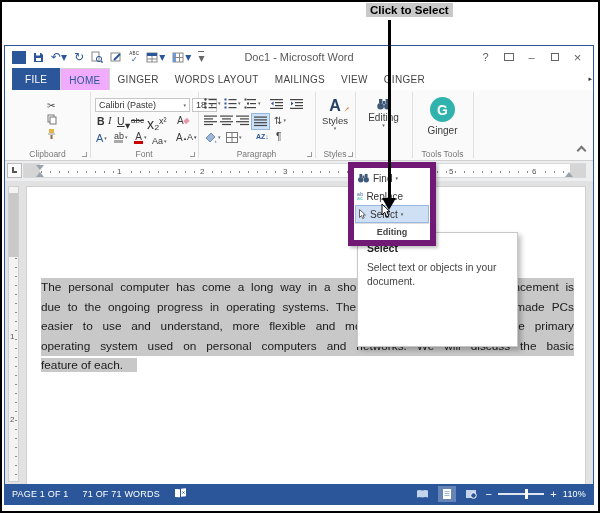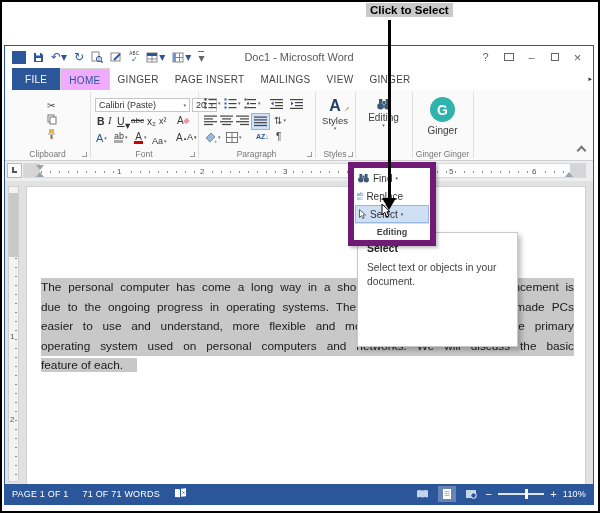--- a/index.html
+++ b/index.html
@@ -155,21 +155,21 @@
         <span>–</span>
         <span><i class="maxbox"></i></span>
         <span style="font-size:13px">×</span>
       </div>
     </div>
 
     <div class="tabrow">
       <span class="tab file">FILE</span>
       <span class="tab active">HOME</span>
       <span class="tab">GINGER</span>
-      <span class="tab">PAGE INSERT</span>
+      <span class="tab">WORDS LAYOUT</span>
       <span class="tab">MAILINGS</span>
       <span class="tab">VIEW</span>
       <span class="tab">GINGER</span>
 
       <span class="tabmore">▸</span>
     </div>
 
     <div class="ribbon">
       <div class="rsep" style="left:85px"></div>
         <div class="rsep" style="left:193px"></div>
@@ -196,29 +196,29 @@
         <div class="glabel">Clipboard</div>
         <span class="launch" style="right:3px"></span>
       </div>
 
       <div class="grp" style="left:85px;width:108px">
         <div class="combo" style="left:5px;top:8px;width:95px">
             <span>Calibri (Paste)</span>
             <span class="caret">▾</span>
           </div>
         <div class="combo" style="left:102px;top:8px;width:25px">
-            <span>20</span>
+            <span>18</span>
             <span class="caret">▾</span>
           </div>
         <span class="fbtn" style="left:7px;top:25px;font-weight:bold">B</span>
         <span class="fbtn" style="left:18px;top:25px;font-style:italic;font-family:'Liberation Serif',serif">I</span>
         <span class="fbtn" style="left:27px;top:25px;text-decoration:underline">U</span>
         <span class="fbtn caret" style="left:35px;top:30px">▾</span>
         <span class="fbtn" style="left:41px;top:26px;font-size:8px;text-decoration:line-through">abc</span>
-        <span class="fbtn" style="left:57px;top:26px;font-size:10px">x₂</span>
+        <span class="fbtn" style="left:57px;top:26px;font-size:14px">x₂</span>
         <span class="fbtn" style="left:69px;top:26px;font-size:9px">x²</span>
         <span class="mini" style="left:87px;top:25px">
             <span style="font-size:10px">A</span>
             <i class="eraser"></i>
           </span>
         <span class="mini" style="left:6px;top:42px;color:#2b579a;font-size:11px">
             <span>A</span>
             <span class="caret">▾</span>
           </span>
         <span class="mini" style="left:24px;top:41px;font-size:9px">
@@ -403,21 +403,21 @@
           <div style="font-size:10px">Editing</div>
           <div class="caret">▾</div>
         </div>
       </div>
 
       <div class="grp" style="left:407px;width:61px">
         <div class="bigbtn" style="left:0;right:0;top:7px">
           <div class="gingerc">G</div>
           <div style="font-size:10px;margin-top:3px">Ginger</div>
         </div>
-        <div class="glabel">Ginger Ginger</div>
+        <div class="glabel">Tools Tools</div>
       </div>
 
       <span class="collapse"></span>
     </div>
 
     <div class="rulerrow">
       <div class="tabsel">
           <i></i>
         </div>
       <div class="hruler">

